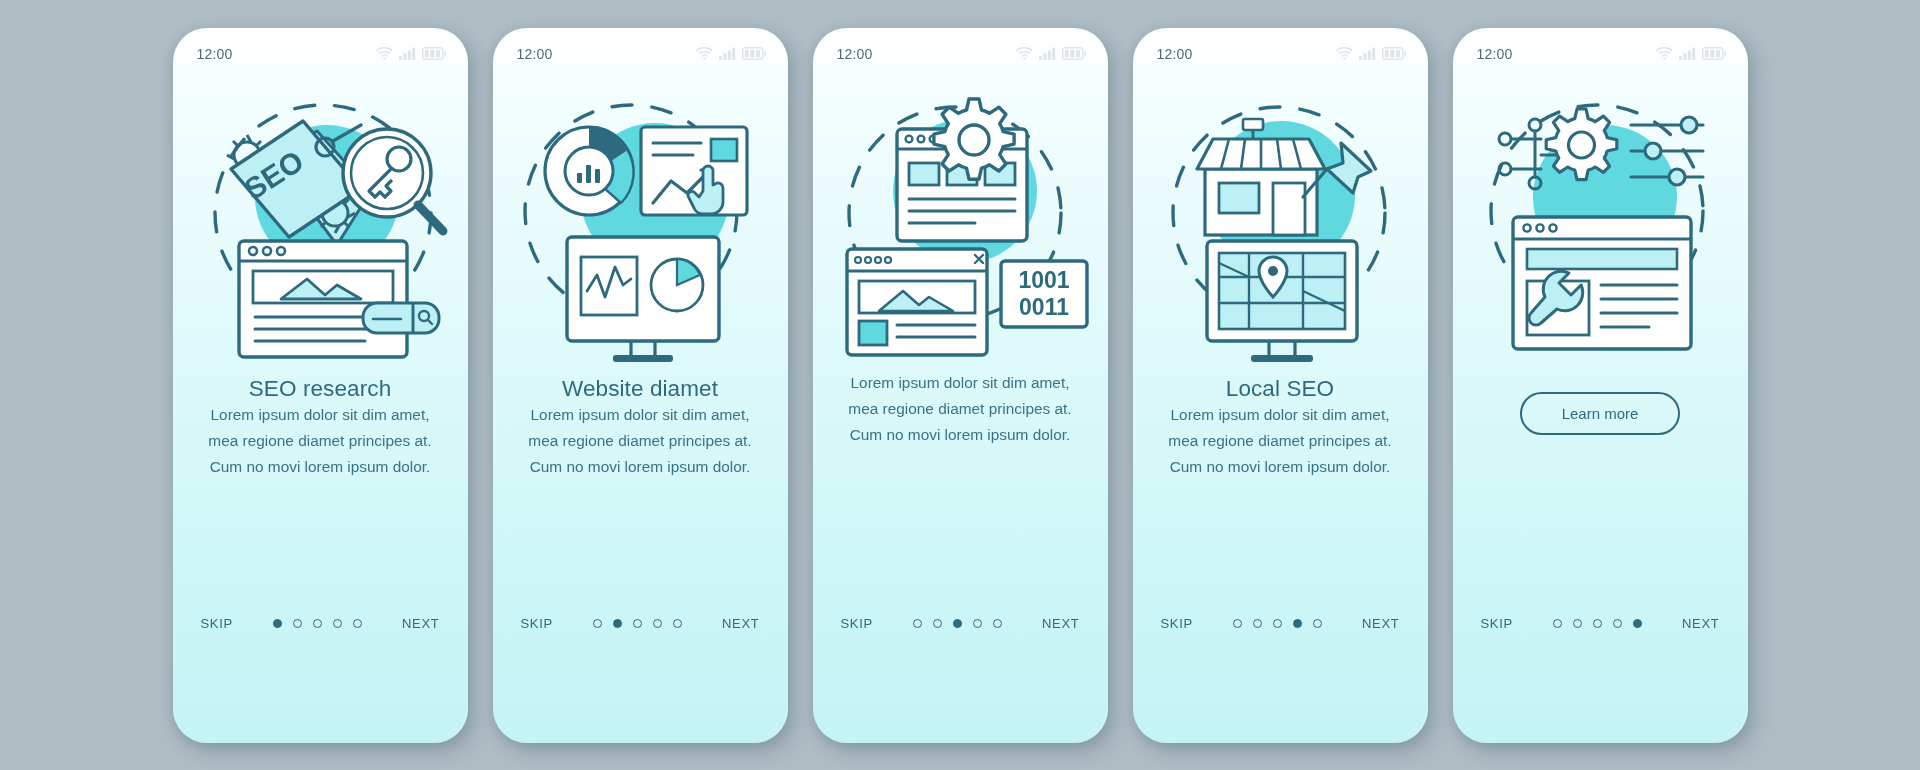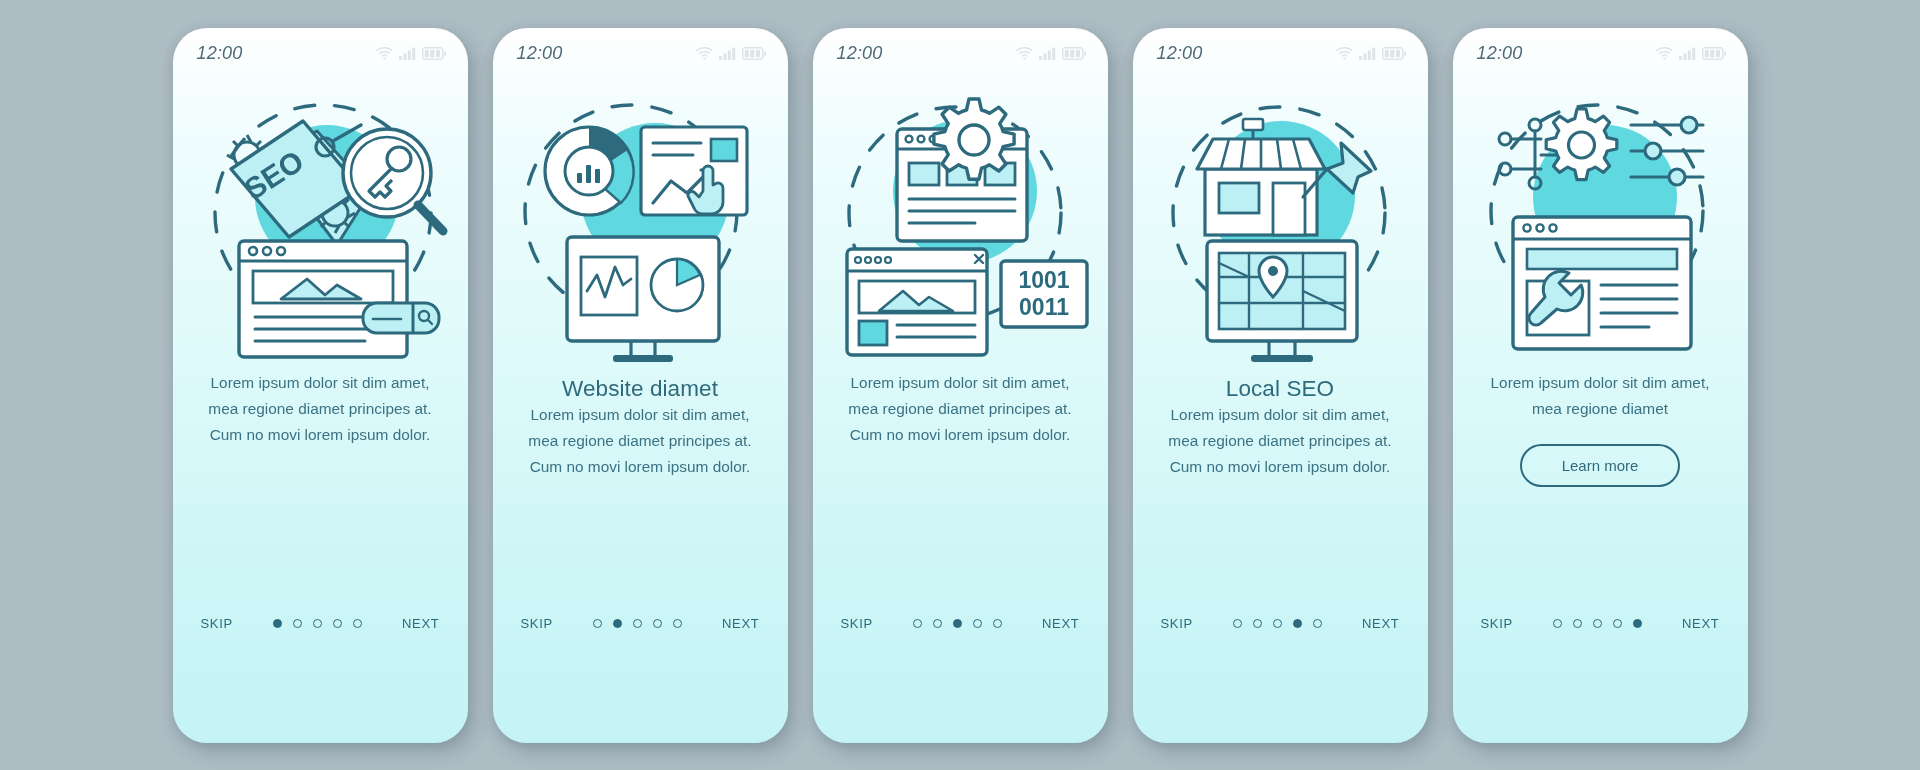--- a/index.html
+++ b/index.html
@@ -33,24 +33,23 @@
   
   .statusbar {
     height: 52px;
     display: flex;
     align-items: center;
     justify-content: space-between;
     padding: 0 22px 0 24px;
     flex: 0 0 auto;
   }
   .clock {
-    font-size: 18px;
+    font-size: 14px;
     color: #4d6b77;
     letter-spacing: .2px;
-    font-style: italic;
   }
   .sysicons { display: flex; align-items: center; gap: 6px; }
   .ic { display: block; }
 
   
   .illus {
     position: relative;
     height: 290px;
     flex: 0 0 auto;
     display: flex;
@@ -211,20 +210,21 @@
           <path d="M228 218 V248" stroke="#2d6a7d" stroke-width="3"></path>
           <path d="M188 234 H216" stroke="#2d6a7d" stroke-width="2.6" stroke-linecap="round"></path>
           <g fill="none" stroke="#2d6a7d" stroke-width="2.4">
             <circle cx="239" cy="231" r="5"></circle>
               <path d="M243 235 l4 4" stroke-linecap="round"></path>
           </g>
         </g>
       </svg>
     </div>
 
+    <div class="title">SEO research</div>
     <div class="body">Lorem ipsum dolor sit dim amet, mea regione diamet principes at. Cum no movi lorem ipsum dolor.</div>
 
     <div class="nav">
       <button class="navbtn">SKIP</button>
       <div class="dots">
         <span class="dot on"></span>
         <span class="dot"></span>
         <span class="dot"></span>
         <span class="dot"></span>
         <span class="dot"></span>
@@ -605,21 +605,20 @@
               <path d="M136 242 H184"></path>
           </g>
 
           <g fill="#bdf0f4" stroke="#2d6a7d" stroke-width="3" stroke-linejoin="round">
             <path d="M104 188 a18 18 0 0 0 -24 24 l-14 16 a7 7 0 0 0 10 10 l16 -14 a18 18 0 0 0 24 -24 l-10 10 l-12 -12 z"></path>
           </g>
         </g>
       </svg>
     </div>
 
-    <div class="body">Lorem ipsum dolor sit dim amet, mea regione diamet</div>
     <div class="learn-wrap">
       <button class="learn">Learn more</button>
     </div>
 
     <div class="nav">
       <button class="navbtn">SKIP</button>
       <div class="dots">
         <span class="dot"></span>
         <span class="dot"></span>
         <span class="dot"></span>

